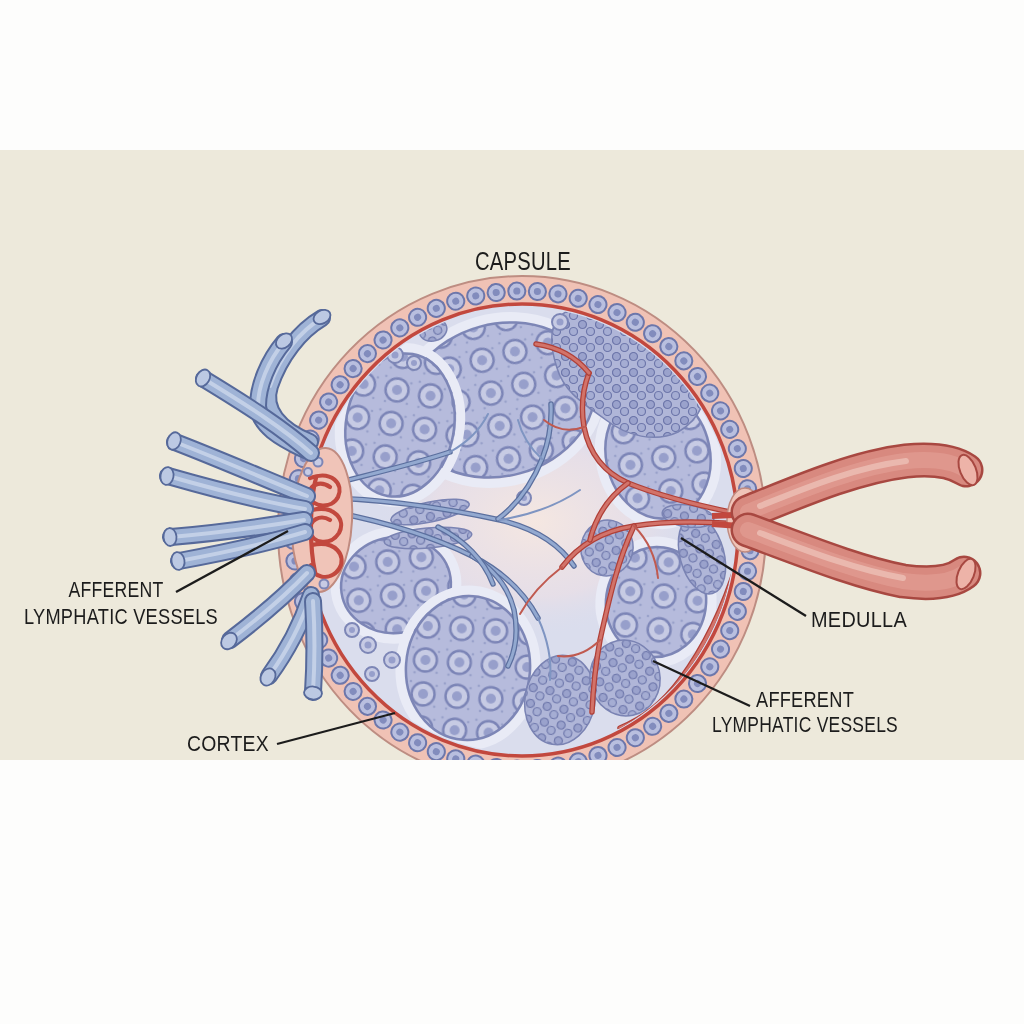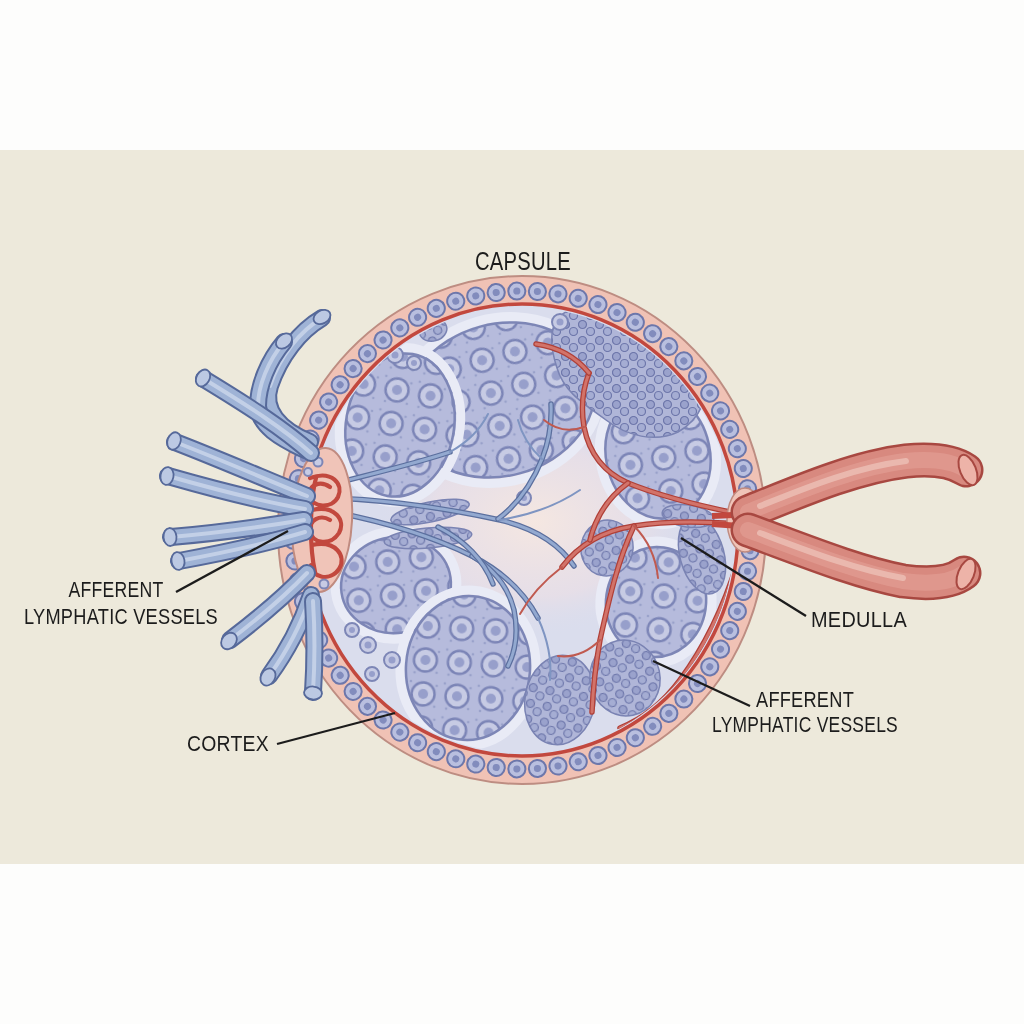--- a/index.html
+++ b/index.html
@@ -1,16 +1,16 @@
 <!DOCTYPE html>
 <html><head>
 <meta charset="utf-8">
 <style>
   html,body{margin:0;padding:0;background:#fdfdfc;}
-  .stage{position:relative;width:1024px;height:864px;overflow:hidden;}
+  .stage{position:relative;width:1024px;height:760px;overflow:hidden;}
   svg{display:block;}
   .lbl{font-family:"Liberation Sans",sans-serif;font-size:22px;fill:#1c1c1c;letter-spacing:.3px;}
   .lbl.big{font-size:25px;}
   .leader{stroke:#1c1c1c;stroke-width:2.3;fill:none;}
   .dotring{fill:none;stroke-linecap:round;}
   .tubeU{fill:none;stroke:#56699a;stroke-width:18;stroke-linecap:round;}
   .tubeF{fill:none;stroke:#9fb3d6;stroke-width:14;stroke-linecap:round;}
   .tubeH{fill:none;stroke:#c9d5ea;stroke-width:4;stroke-linecap:round;opacity:.85;}
   .rtubeU{fill:none;stroke:#a84841;stroke-width:35;stroke-linecap:round;}
   .rtubeF{fill:none;stroke:#d8897f;stroke-width:30;stroke-linecap:round;}

